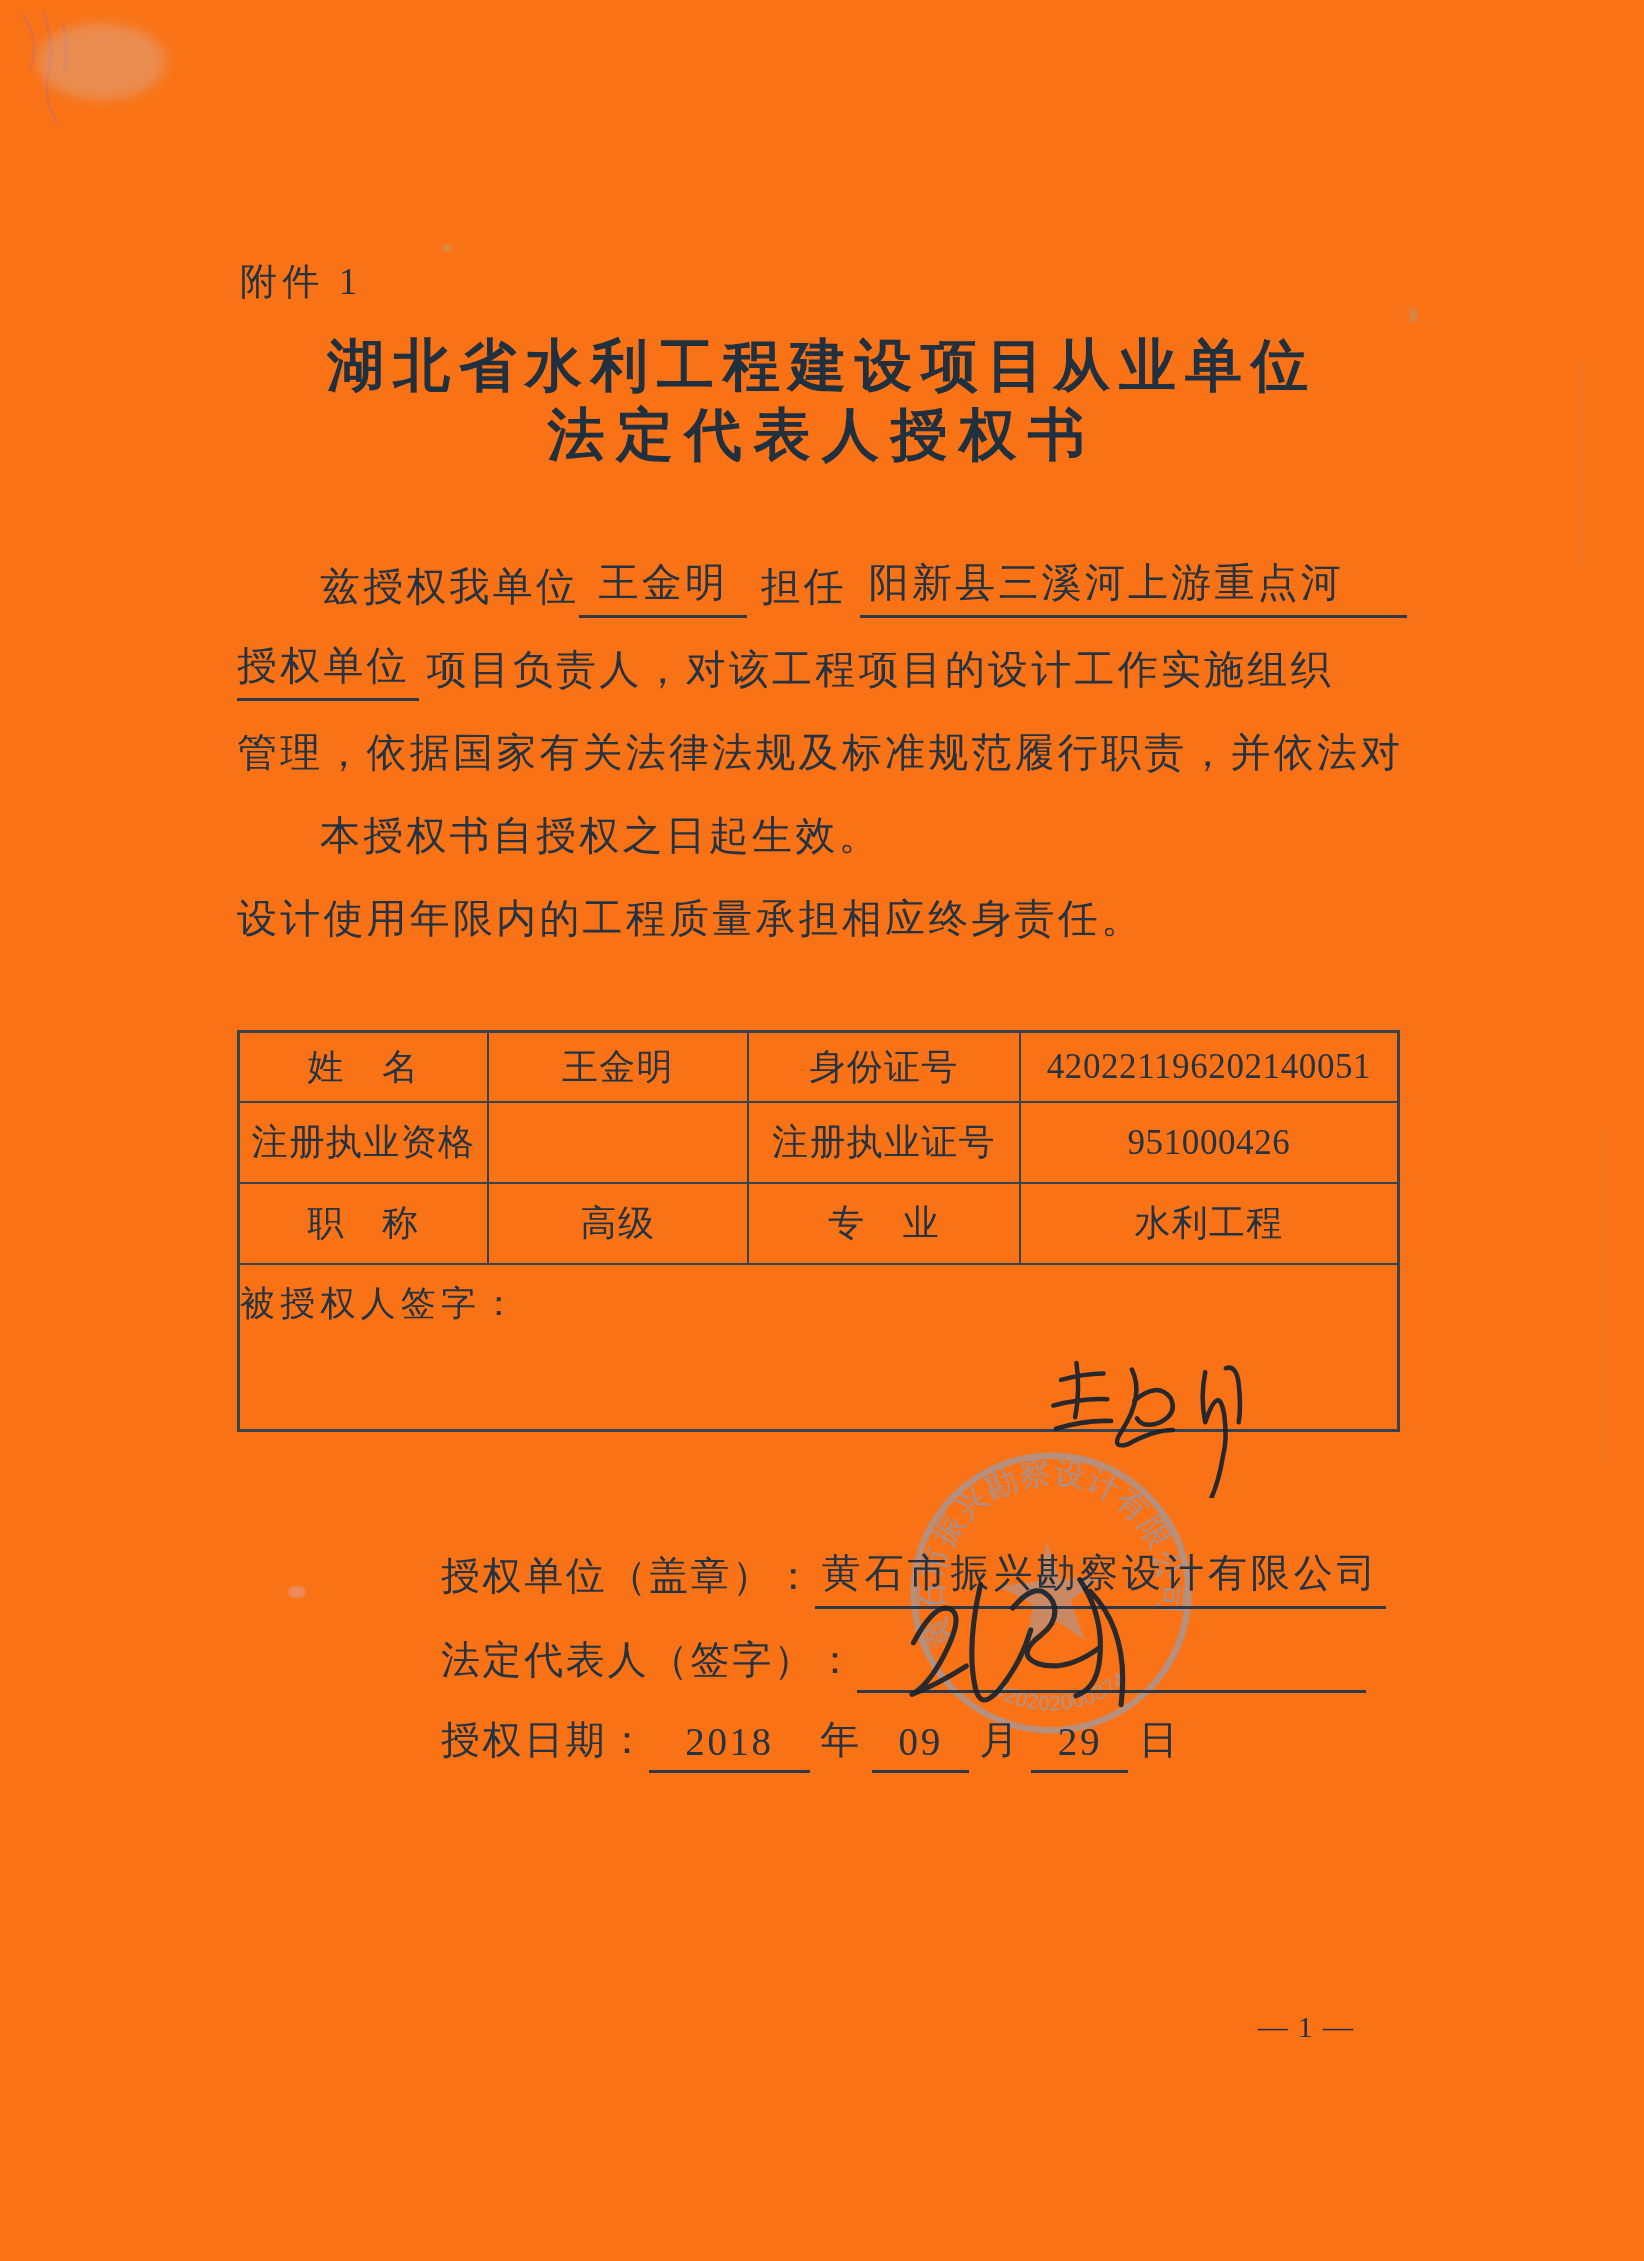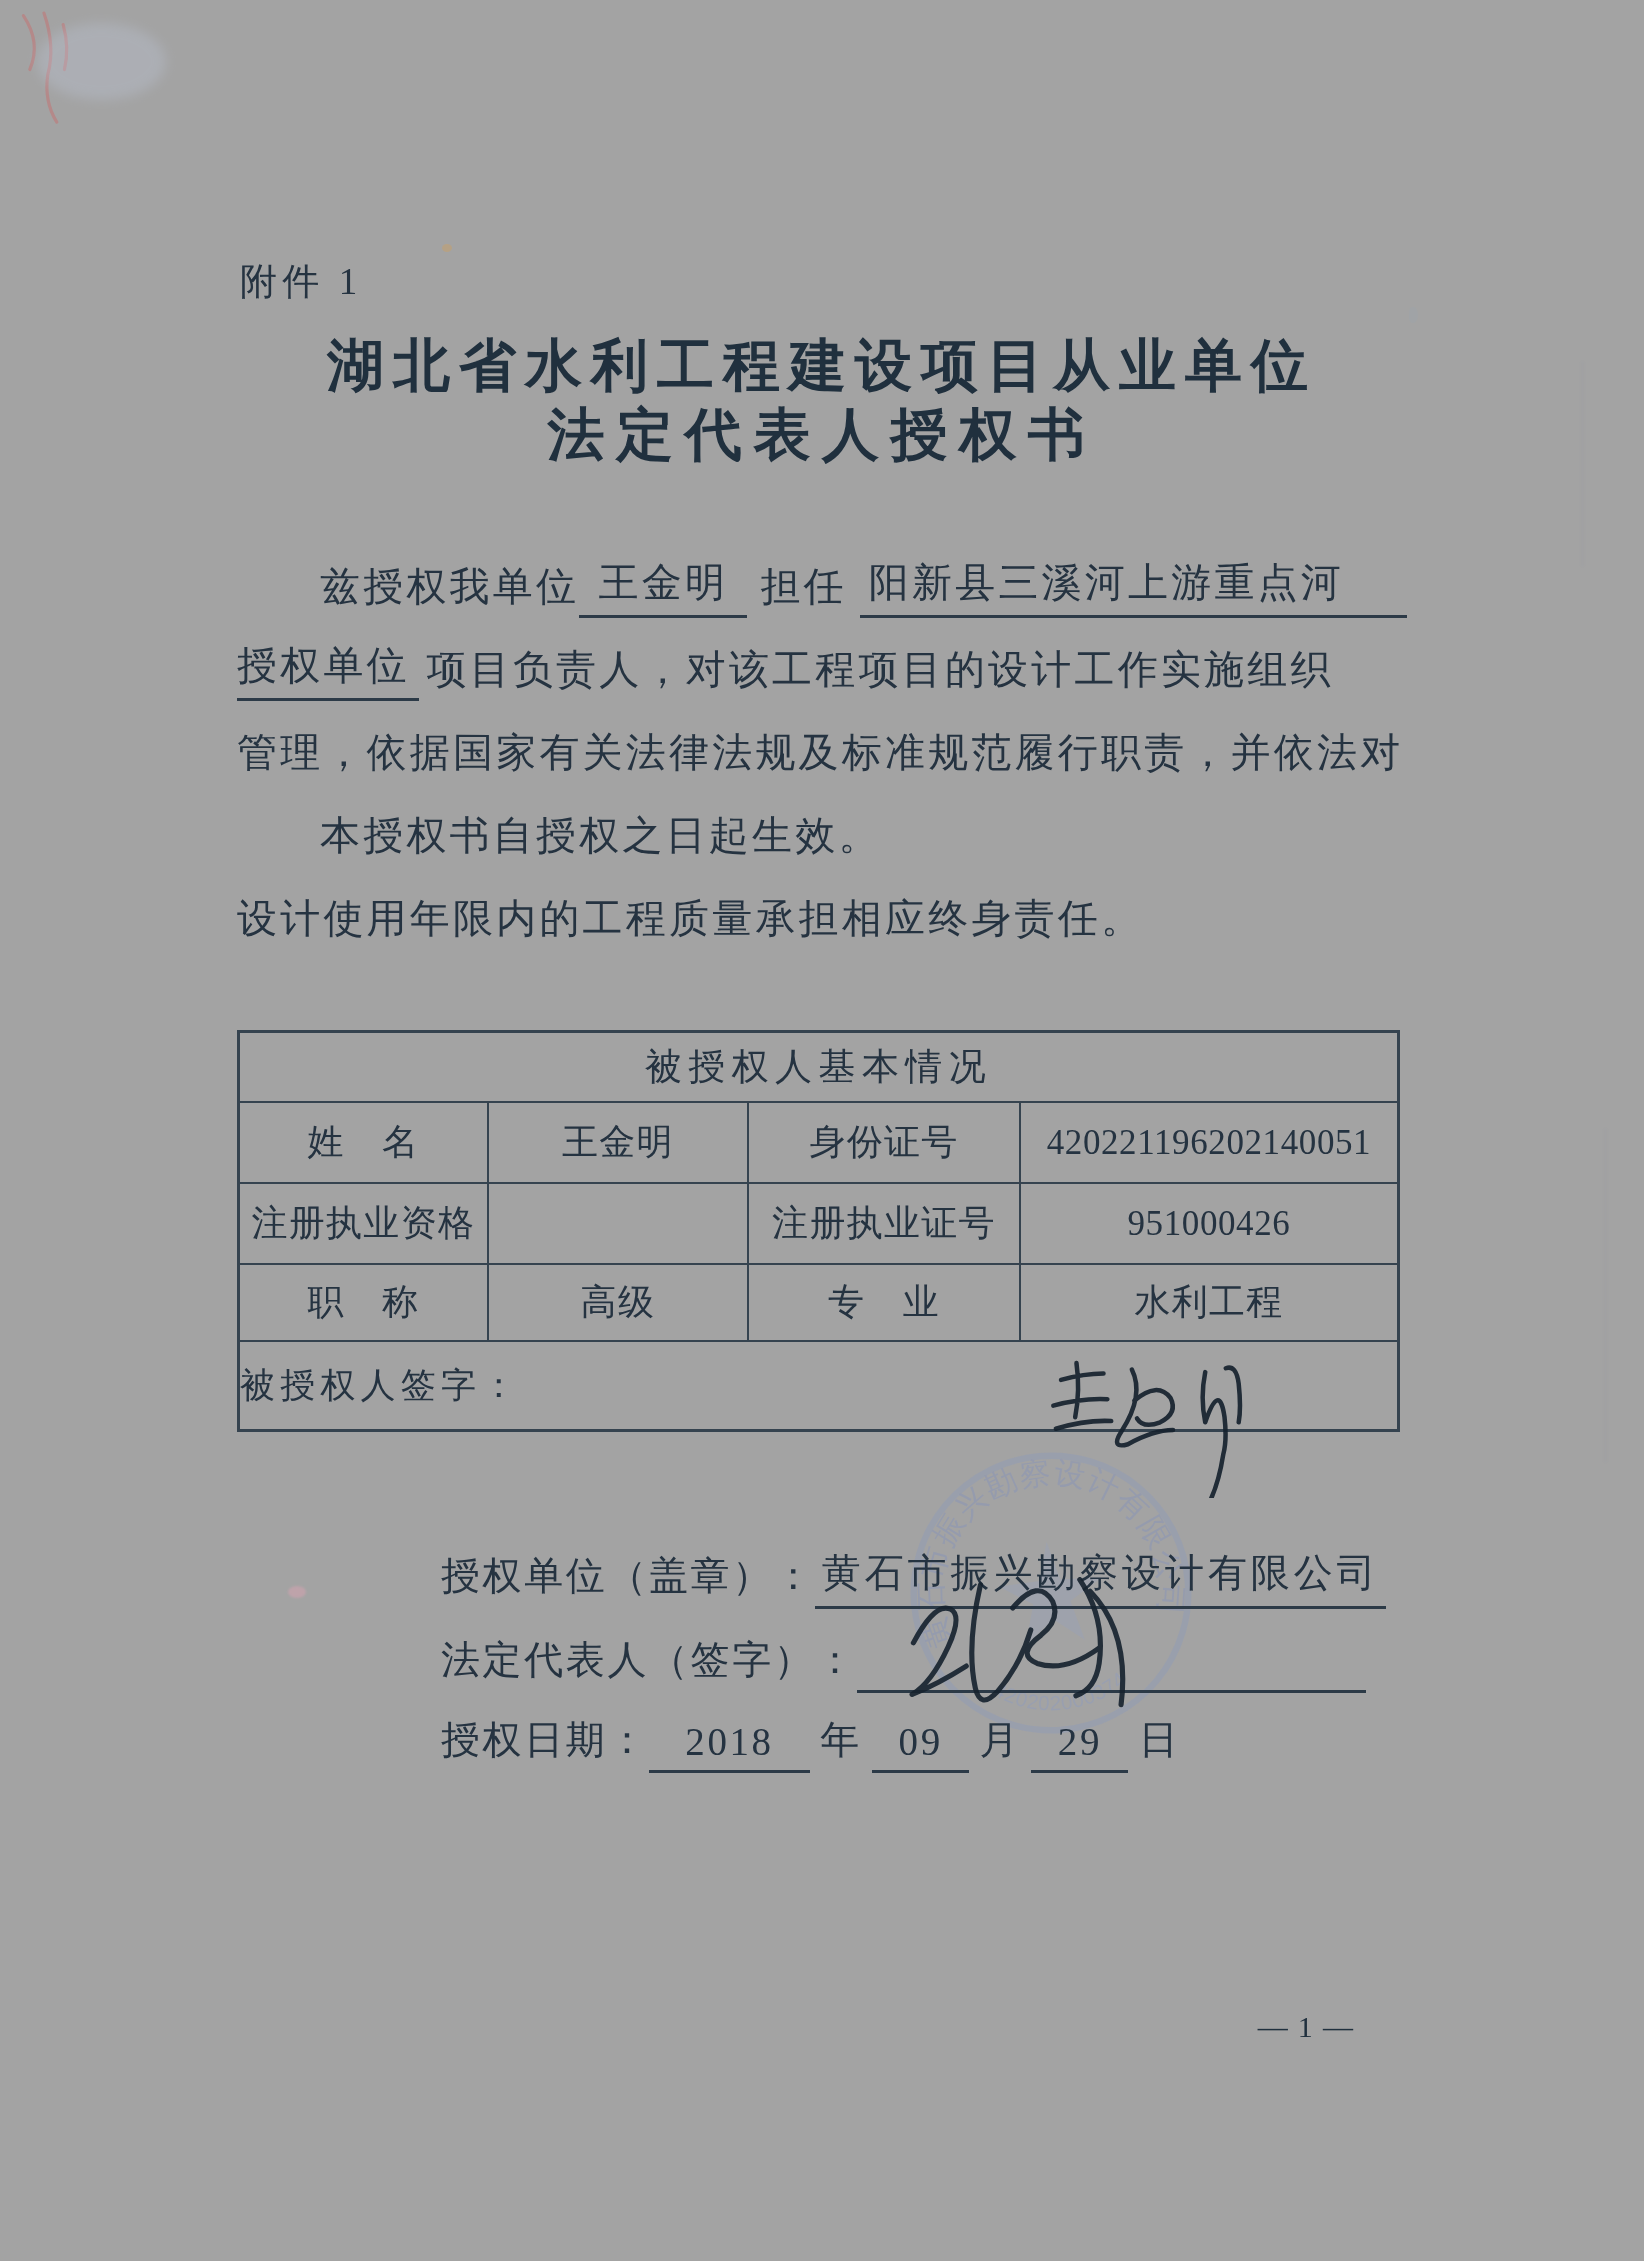--- a/index.html
+++ b/index.html
@@ -1,18 +1,18 @@
 <!DOCTYPE html>
 <html style="font-size:10.3px"><head>
 <meta charset="utf-8">
 <style>
   html,body{margin:0;padding:0;background:#e8e8e8;}
   .page{
     position:relative;width:1644px;height:2261px;margin:0 auto;
-    background:#a3a3a3;overflow:hidden;
+    background:#f97316;overflow:hidden;
     font-family:"Liberation Serif","DejaVu Serif",serif;
     color:#253341;
   }
   
   .attachment{position:absolute;left:240px;top:257px;font-size:37px;letter-spacing:5.2px;}
   .title{position:absolute;left:0;width:100%;text-align:center;font-weight:bold;color:#20303e;}
   .title1{top:328px;font-size:57px;letter-spacing:9px;}
   .title2{top:397px;font-size:57px;letter-spacing:11.6px;}
   
   .body-text{position:absolute;left:237px;top:545px;width:1170px;font-size:40px;}
@@ -97,21 +97,20 @@
       <span class="ul" style="padding-left:0;">授权单位</span><span style="margin-left:7.7px;font-family:Liberation Serif, serif;">项目负责人，对该工程项目的设计工作实施组织</span>
     </div>
     <div class="bline">管理，依据国家有关法律法规及标准规范履行职责，并依法对</div>
     <div class="bline">
       <span class="ind"></span><span>本授权书自授权之日起生效。</span>
     </div>
     <div class="bline">设计使用年限内的工程质量承担相应终身责任。</div>
   </div>
 
   <div class="itable">
-    <div class="c thead">被授权人基本情况</div>
 
     <div class="c">姓　名</div>
     <div class="c">王金明</div>
     <div class="c">身份证号</div>
     <div class="c lastcol idnum">420221196202140051</div>
 
     <div class="c">注册执业资格</div>
     <div class="c"></div>
     <div class="c">注册执业证号</div>
     <div class="c lastcol idnum">951000426</div>

